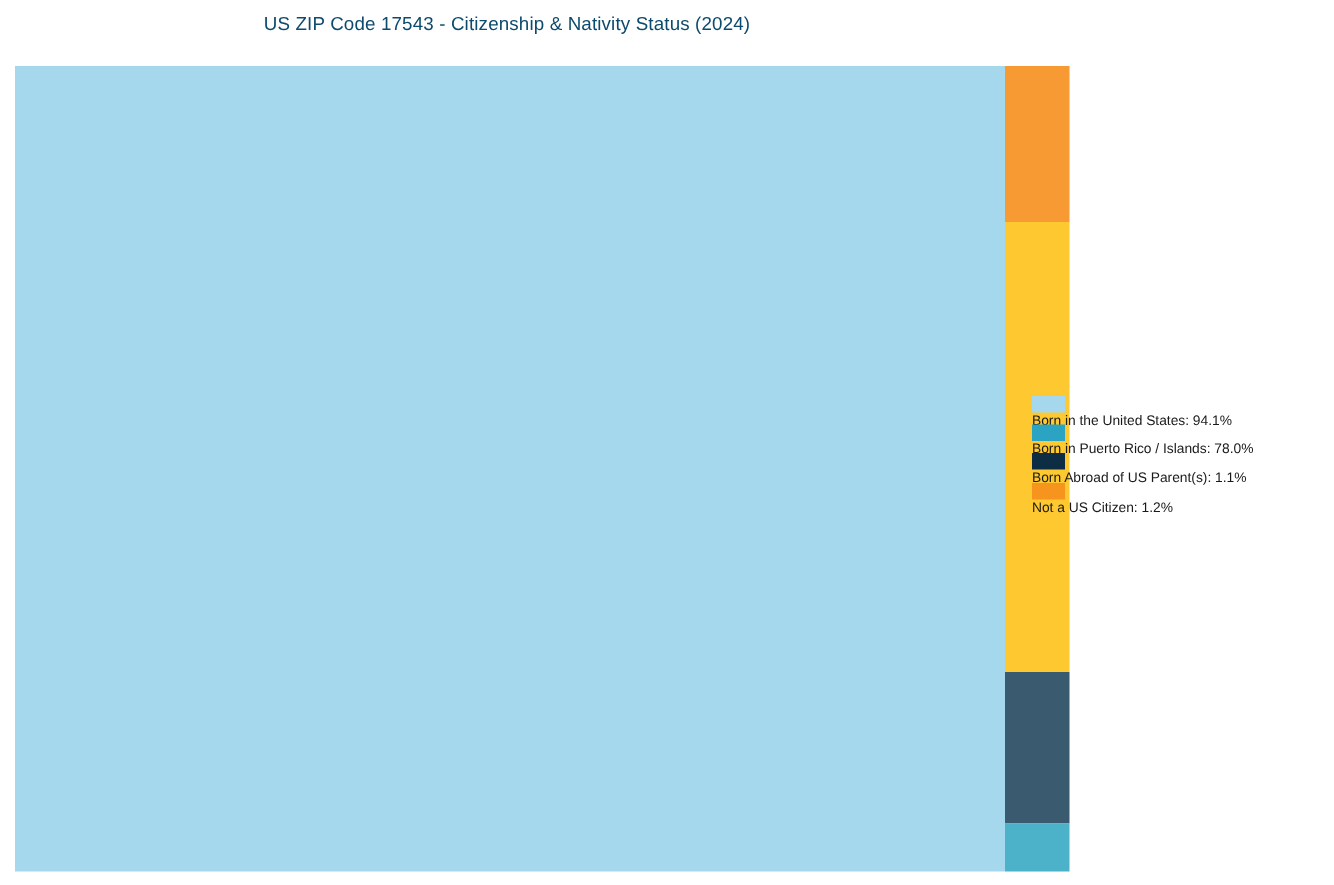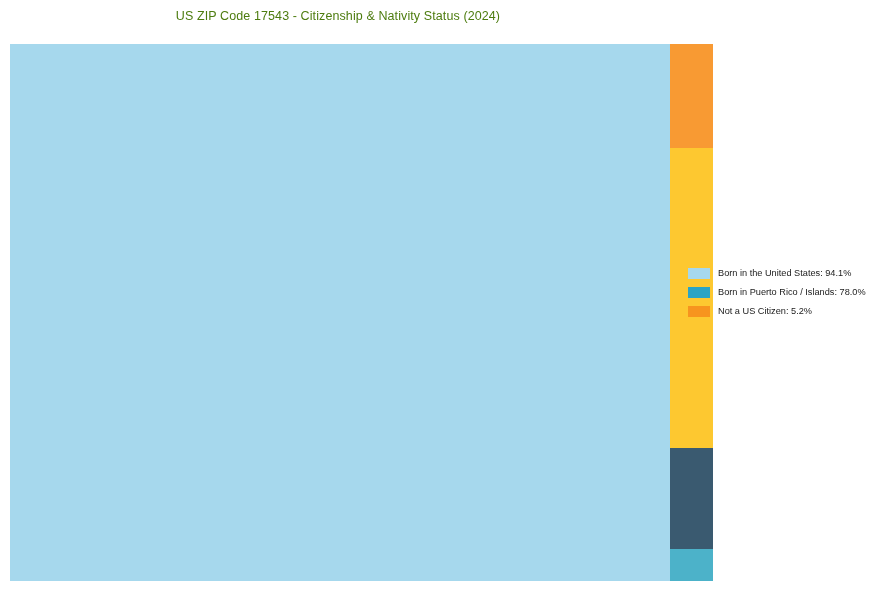--- a/index.html
+++ b/index.html
@@ -26,21 +26,21 @@
   }
 
   
   #chart-title {
     position: absolute;
     left: 0;
     top: 9px;
     width: 676px;
     text-align: center;
     font-size: 12.5px;
-    color: #4d7c0f;
+    color: #0c4a6e;
     letter-spacing: 0.1px;
     white-space: nowrap;
     line-height: 15px;
   }
 
   
   #plot-area {
     position: absolute;
     left: 10px;
     top: 44px;
@@ -74,22 +74,22 @@
   #legend {
     position: absolute;
     left: 688px;
     top: 264px;
     width: 195px;
   }
 
   .legend-row {
     height: 19.2px;
     display: flex;
-    flex-direction: row;
-    align-items: center;
+    flex-direction: column;
+    align-items: flex-start;
   }
 
   .legend-swatch {
     width: 22px;
     height: 11px;
     flex: none;
     margin-right: 8px;
   }
 
   .legend-label {
@@ -124,22 +124,26 @@
     <div class="legend-row">
       <span class="legend-swatch" style="background:#a6d8ed;"></span>
       <span class="legend-label">Born in the United States: 94.1%</span>
     </div>
 
     <div class="legend-row">
       <span class="legend-swatch" style="background:#2ba4c4;"></span>
       <span class="legend-label">Born in Puerto Rico / Islands: 78.0%</span>
     </div>
 
+    <div class="legend-row">
+      <span class="legend-swatch" style="background:#0d2d44;"></span>
+      <span class="legend-label">Born Abroad of US Parent(s): 1.1%</span>
+    </div>
 
 
     <div class="legend-row">
       <span class="legend-swatch" style="background:#f7941e;"></span>
-      <span class="legend-label">Not a US Citizen: 5.2%</span>
+      <span class="legend-label">Not a US Citizen: 1.2%</span>
     </div>
 
   </div>
 
 </div>
 
 </body></html>

